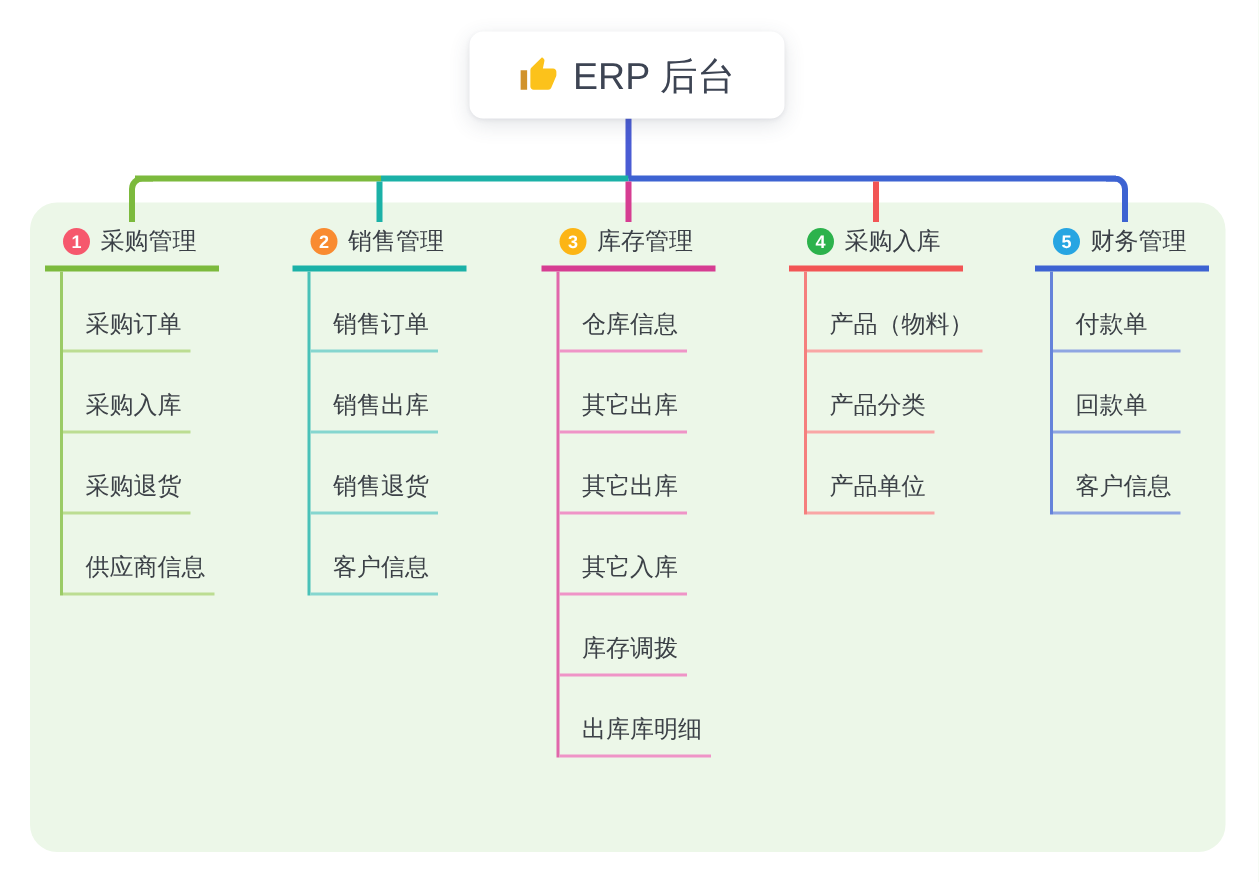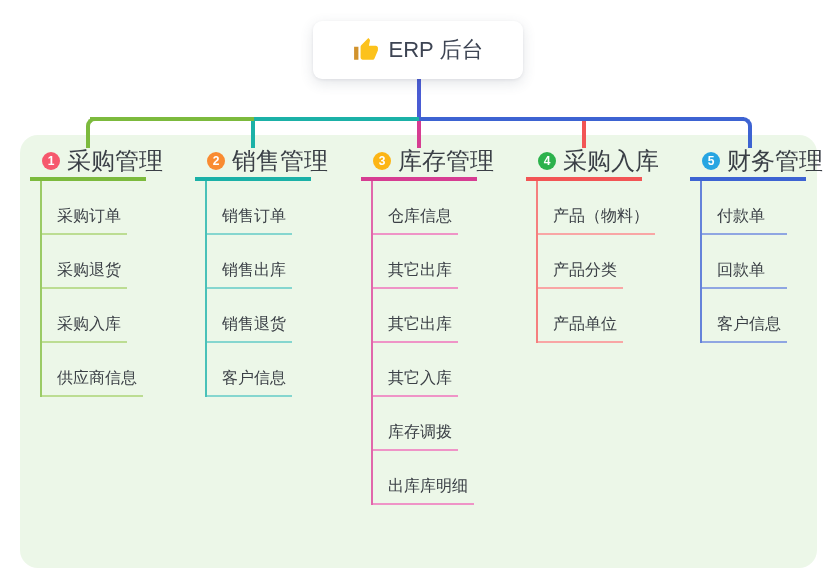--- a/index.html
+++ b/index.html
@@ -14,21 +14,21 @@
   .panel{
     position:absolute;left:20px;top:135px;width:797px;height:433px;
     background:#ecf7e8;border-radius:18px;
   }
   
   .root-card{
     position:absolute;left:313px;top:21px;width:210px;height:58px;
     background:#ffffff;border-radius:9px;
     box-shadow:0 4px 14px rgba(60,70,90,.14),0 1px 3px rgba(60,70,90,.08);
     display:flex;align-items:center;justify-content:center;gap:10px;
-    font-size:22px;color:#3d4453;cursor:pointer;text-align:right;
+    font-size:25px;color:#3d4453;cursor:pointer;text-align:right;
   }
   .root-card svg{width:26px;height:26px;flex:0 0 26px;}
   
   .conn{position:absolute;}
   .stem{left:417px;top:79px;width:4px;height:40px;}
   .seg{top:117px;height:4px;}
   .seg-a{left:90px;width:164px;}
   .seg-b{left:254px;width:165px;}
   .seg-c{left:419px;width:325px;}
   .bend{box-sizing:border-box;top:117px;height:31px;background:transparent!important;}
@@ -45,21 +45,21 @@
     display:flex;align-items:center;
     padding:0 0 5px 12px;
     border-bottom:4px solid var(--line);
     cursor:pointer;
   }
   .badge{
     width:18px;height:18px;border-radius:50%;flex:0 0 18px;
     color:#fff;font-size:12px;font-weight:700;line-height:18px;text-align:center;
     margin-right:7px;
   }
-  .branch-label{font-size:24px;color:#3a3f46;white-space:nowrap;}
+  .branch-label{font-size:16px;color:#3a3f46;white-space:nowrap;}
   .children{margin-left:10px;border-left:2px solid var(--spine);width:max-content;font-family:Liberation Serif, serif;}
   .child{
     box-sizing:border-box;height:54px;min-width:85px;width:max-content;
     padding:0 6px 6px 15px;
     border-bottom:2px solid var(--light);
     display:flex;align-items:flex-end;
     font-size:16px;color:#3c4147;white-space:nowrap;cursor:pointer;
   }
 </style>
 </head>
@@ -88,22 +88,22 @@
   </div>
 
   <div id="branches">
       <div class="branch" style="left: 30px; --line: #7cba3d; --spine: #9bcb66; --light: #bcdd92;">
     <div class="branch-head">
       <span class="badge" style="background: rgb(246, 88, 109); color: rgb(255, 255, 255);">1</span>
       <span class="branch-label">采购管理</span>
     </div>
     <div class="children">
           <div class="child">采购订单</div>
+          <div class="child">采购入库</div>
           <div class="child">采购退货</div>
-          <div class="child">采购入库</div>
           <div class="child">供应商信息</div>
         </div>
   </div>
       <div class="branch" style="left: 195px; --line: #1bb1a7; --spine: #49c1b8; --light: #85d6cf;">
     <div class="branch-head">
       <span class="badge" style="background: rgb(249, 139, 49); color: rgb(255, 255, 255);">2</span>
       <span class="branch-label">销售管理</span>
     </div>
     <div class="children">
           <div class="child">销售订单</div>

